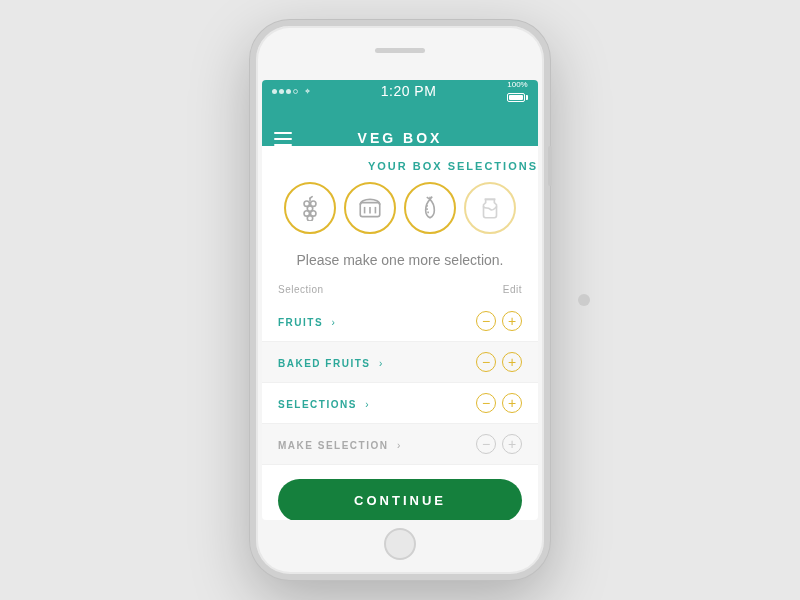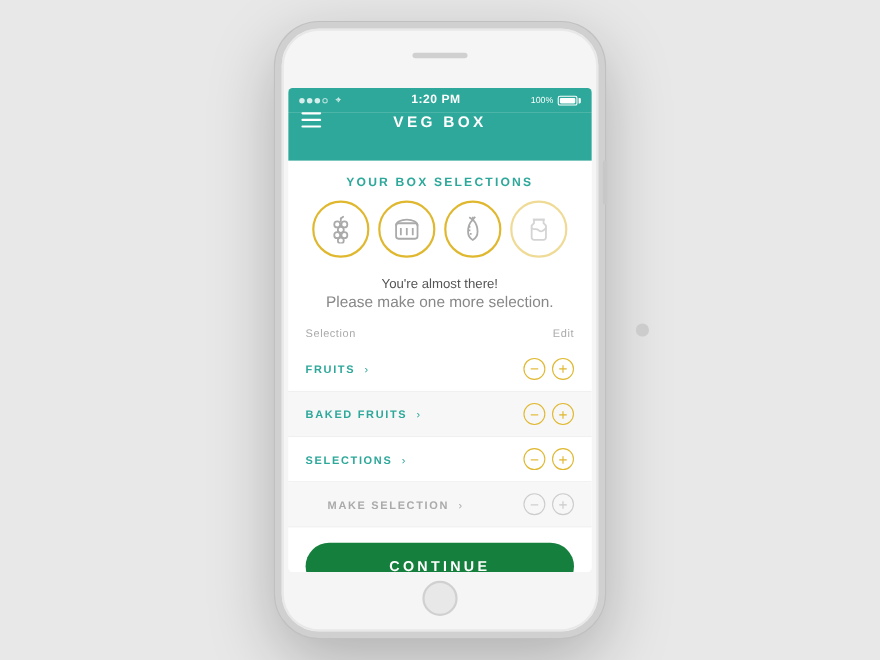--- a/index.html
+++ b/index.html
@@ -76,29 +76,30 @@
     }
 
     .wifi-icon {
       color: white;
       font-size: 9px;
       margin-left: 3px;
     }
 
     .status-time {
       color: white;
-      font-size: 11px;
-      font-weight: 700;
+      font-size: 14px;
+      font-weight: 400;
       letter-spacing: 0.5px;
     }
 
     .status-right {
       display: flex;
       align-items: center;
       gap: 4px;
+      flex-direction: column;
     }
 
     .battery-text {
       color: white;
       font-size: 8px;
     }
 
     .battery-icon {
       display: flex;
       align-items: center;
@@ -125,21 +126,21 @@
       width: 2px;
       height: 5px;
       background: white;
       border-radius: 0 1px 1px 0;
     }
 
     
     .app-header {
       background: #2da89a;
       display: flex;
-      align-items: flex-start;
+      align-items: flex-end;
       justify-content: center;
       height: 44px;
       position: relative;
     }
 
     .hamburger-btn {
       position: absolute;
       left: 12px;
       display: flex;
       flex-direction: column;
@@ -163,21 +164,21 @@
 
     
     .content {
       background: white;
       height: calc(100% - 66px);
       overflow-y: auto;
       padding: 0;
     }
 
     .section-title {
-      text-align: center;
+      text-align: right;
       color: #2da89a;
       font-size: 11px;
       font-weight: 700;
       letter-spacing: 2px;
       padding: 14px 0 10px;
     }
 
     
     .icons-row {
       display: flex;
@@ -255,21 +256,20 @@
 
     .list-item-label {
       color: #2da89a;
       font-size: 10px;
       font-weight: 700;
       letter-spacing: 1.5px;
     }
 
     .list-item-label.dim {
       color: #aaa;
-      margin-left: 20px;
     }
 
     .chevron {
       color: #2da89a;
       font-size: 10px;
       margin-left: 4px;
     }
 
     .chevron.dim {
       color: #aaa;
@@ -453,21 +453,20 @@
         <div class="selection-icon empty">
           <svg viewBox="0 0 24 24">
             <path d="M8 4 L8 7 L6 9 L6 19 C6 20 7 21 8 21 L16 21 C17 21 18 20 18 19 L18 9 L16 7 L16 4 Z"></path>
             <line x1="7" y1="4" x2="17" y2="4"></line>
             <path d="M6 11 C8 13 10 11 12 13 C14 15 16 13 18 11" stroke-linecap="round"></path>
           </svg>
         </div>
       </div>
 
       <div class="message-area">
-        <div class="message-main">You're almost there!</div>
         <div class="message-sub">Please make one more selection.</div>
       </div>
 
       <div class="list-header">
         <span>Selection</span>
         <span>Edit</span>
       </div>
 
       <div class="list-item">
         <div>

